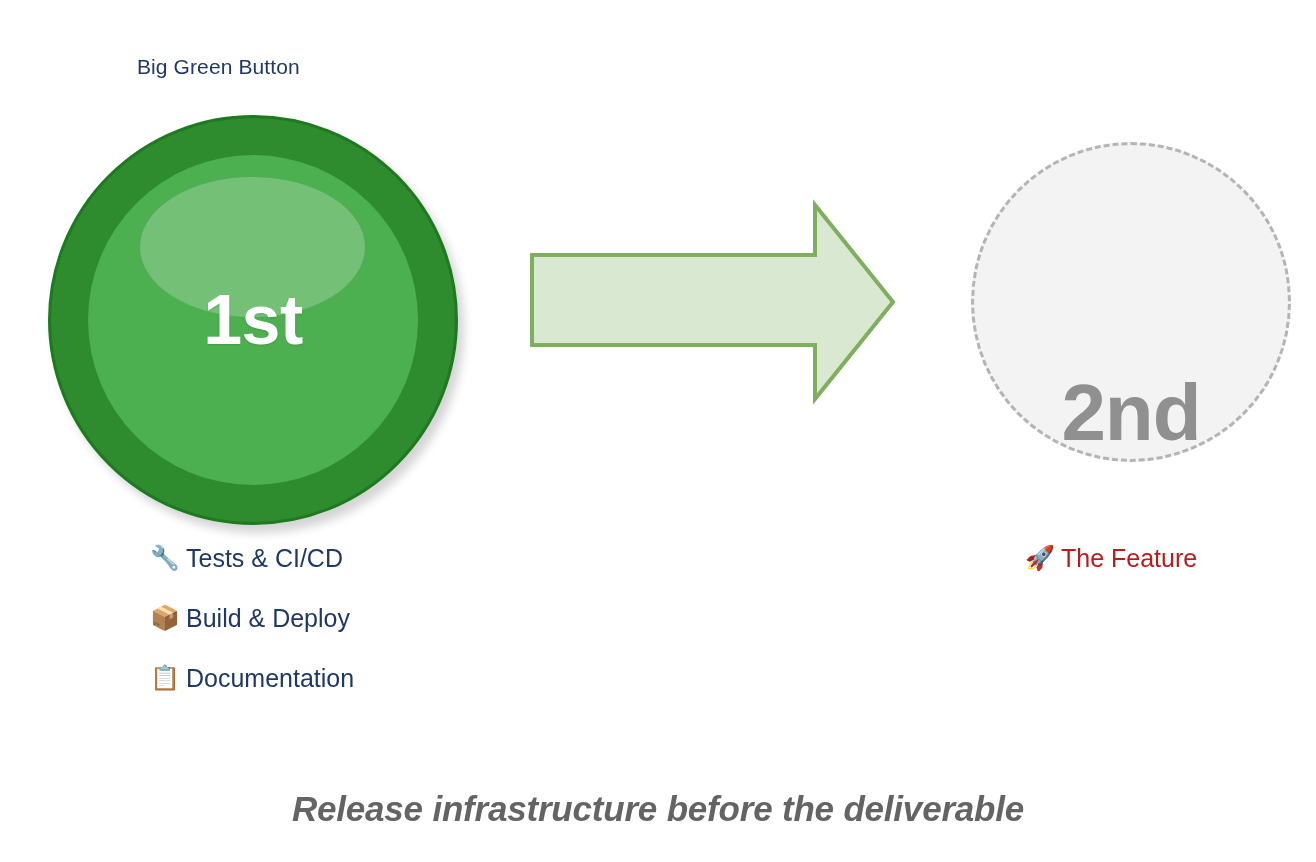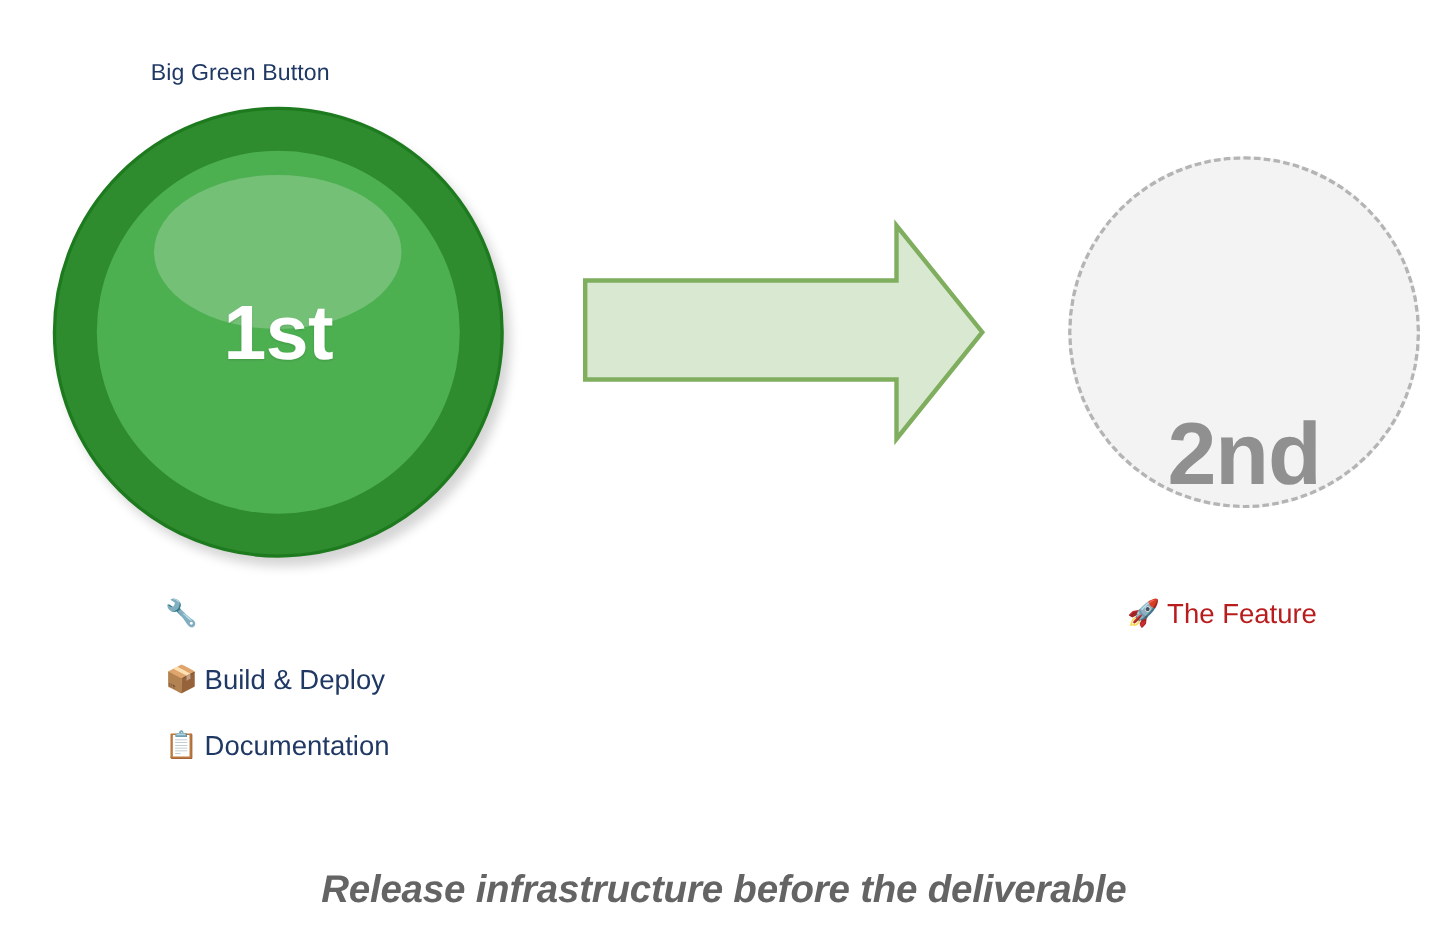--- a/index.html
+++ b/index.html
@@ -31,21 +31,21 @@
     font-weight: normal;
     color: #1F3864;
     letter-spacing: 0.1px;
     white-space: nowrap;
   }
 
   
   .gbtn-wrap {
     position: absolute;
     left: 48px;
-    top: 97px;
+    top: 115px;
     width: 410px;
     height: 410px;
   }
   .gbtn-outer {
     position: absolute;
     left: 0;
     top: 0;
     width: 410px;
     height: 410px;
     border-radius: 50%;
@@ -197,20 +197,21 @@
     <polygon points="12,63 295,63 295,13 373,110 295,207 295,153 12,153" fill="#D9E8D0" stroke="#7FAE5F" stroke-width="4" stroke-linejoin="miter"></polygon>
   </svg>
 
   <div class="dcircle">
     <span class="dcircle-label">2nd</span>
   </div>
 
   <div class="list-left">
     <div class="list-row">
       <span class="list-emoji">🔧</span>
+      <span class="list-text">Tests &amp; CI/CD</span>
     </div>
     <div class="list-row">
       <span class="list-emoji">📦</span>
       <span class="list-text">Build &amp; Deploy</span>
     </div>
     <div class="list-row">
       <span class="list-emoji">📋</span>
       <span class="list-text">Documentation</span>
     </div>
   </div>

